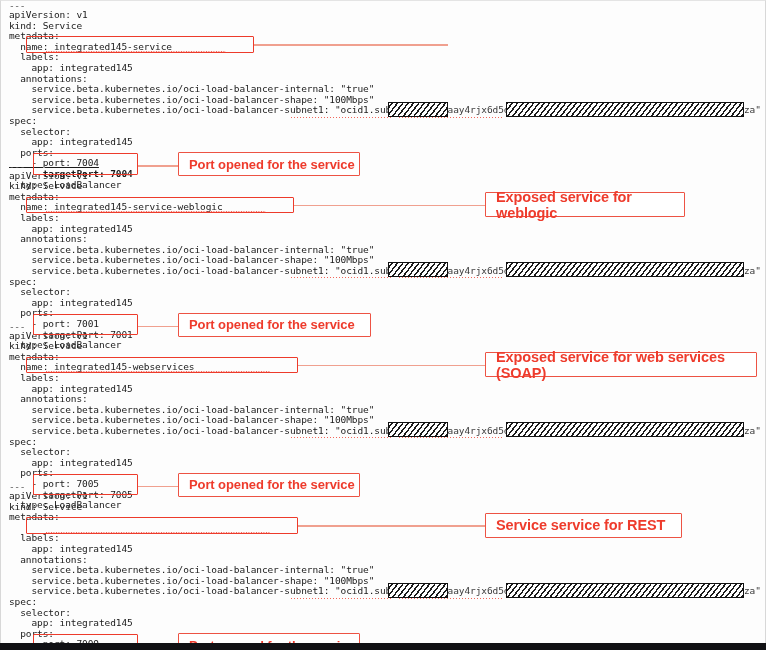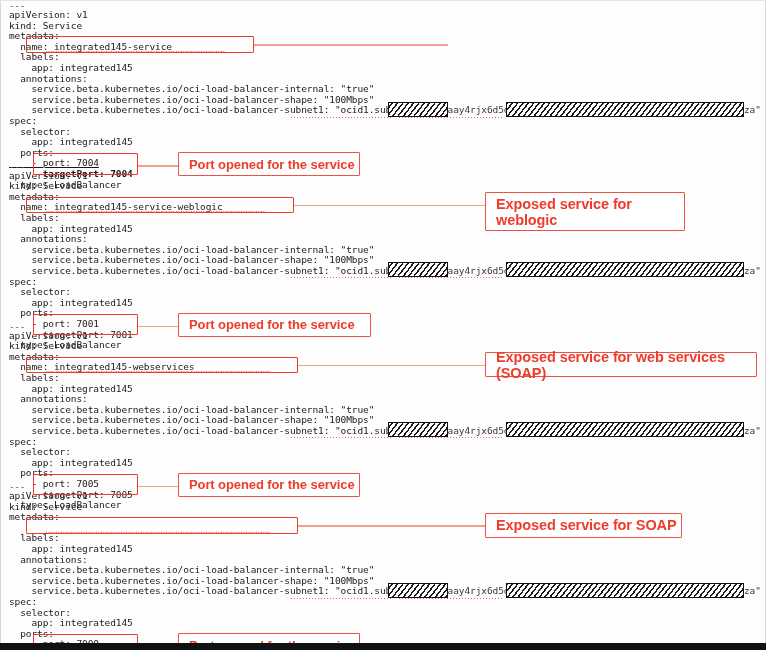--- a/index.html
+++ b/index.html
@@ -170,21 +170,21 @@
     <div class="yaml-line" style="left: 8px; top: 317.9px;">    - port: 7001</div>
     <div class="yaml-line" style="left: 8px; top: 328.5px;">      targetPort: 7001</div>
     <div class="yaml-line" style="left: 8px; top: 339.1px;">  type: LoadBalancer</div>
     <div class="yaml-line faint" style="left: 396px; top: 264.9px;">-1.aaaaaaaay4rjx6d5o6nw</div>
     <div class="yaml-line faint" style="left: 743px; top: 264.9px;">za"</div>
     <div class="squig" style="left: 290px; top: 274.4px; width: 100px;"></div>
     <div class="squig" style="left: 398px; top: 274.4px; width: 105px;"></div>
     <div class="redact" style="left: 387px; top: 261.4px; width: 60px; height: 15px;"></div>
     <div class="redact" style="left: 505px; top: 261.4px; width: 238px; height: 15px;"></div>
     <div class="hl-box" style="left: 25px; top: 195.8px; width: 268px; height: 16.5px;"></div>
-    <div class="callout big" style="left: 484px; top: 191.3px; width: 200px; height: 39px;">Exposed service for weblogic</div>
+    <div class="callout big" style="left: 484px; top: 191.3px; width: 200px; height: 25px;">Exposed service for weblogic</div>
     <div class="leader" style="left: 293px; top: 203.8px; width: 191px;"></div>
     <div class="squig2" style="left: 45px; top: 210.3px; width: 220px;"></div>
     <div class="hl-box" style="left: 32px; top: 312.9px; width: 105px; height: 21.5px;"></div>
     <div class="callout small" style="left: 177px; top: 311.9px; width: 193px; height: 24px;">Port opened for the service</div>
     <div class="leader" style="left: 137px; top: 324.9px; width: 40px;"></div>
     <div class="sep" style="left: 8px; top: 320.5px;">---</div>
     <div class="yaml-line" style="left: 8px; top: 329.5px;">apiVersion: v1</div>
     <div class="yaml-line" style="left: 8px; top: 340.1px;">kind: Service</div>
     <div class="yaml-line" style="left: 8px; top: 350.7px;">metadata:</div>
     <div class="yaml-line" style="left: 8px; top: 361.3px;">  name: integrated145-webservices</div>
@@ -229,20 +229,20 @@
     <div class="yaml-line" style="left: 8px; top: 617.2px;">    app: integrated145</div>
     <div class="yaml-line" style="left: 8px; top: 627.8px;">  ports:</div>
     <div class="yaml-line" style="left: 8px; top: 638.4px;">    - port: 7009</div>
     <div class="yaml-line faint" style="left: 396px; top: 585.4px;">-1.aaaaaaaay4rjx6d5o6nw</div>
     <div class="yaml-line faint" style="left: 743px; top: 585.4px;">za"</div>
     <div class="squig" style="left: 290px; top: 594.9px; width: 100px;"></div>
     <div class="squig" style="left: 398px; top: 594.9px; width: 105px;"></div>
     <div class="redact" style="left: 387px; top: 581.9px; width: 60px; height: 15px;"></div>
     <div class="redact" style="left: 505px; top: 581.9px; width: 238px; height: 15px;"></div>
     <div class="hl-box" style="left: 25px; top: 516.3px; width: 272px; height: 16.5px;"></div>
-    <div class="callout big" style="left: 484px; top: 511.8px; width: 197px; height: 25px;">Exposed service for SOAP</div>
+    <div class="callout big" style="left: 484px; top: 511.8px; width: 197px; height: 25px;">Service service for REST</div>
     <div class="leader" style="left: 297px; top: 524.3px; width: 187px;"></div>
     <div class="squig2" style="left: 45px; top: 530.8px; width: 224px;"></div>
     <div class="hl-box" style="left: 32px; top: 633.4px; width: 105px; height: 21.5px;"></div>
     <div class="callout small" style="left: 177px; top: 632.4px; width: 182px; height: 24px;">Port opened for the service</div>
     <div class="leader" style="left: 137px; top: 645.4px; width: 40px;"></div>
   </div>
 <div id="bottombar"></div>
 
 </body></html>

